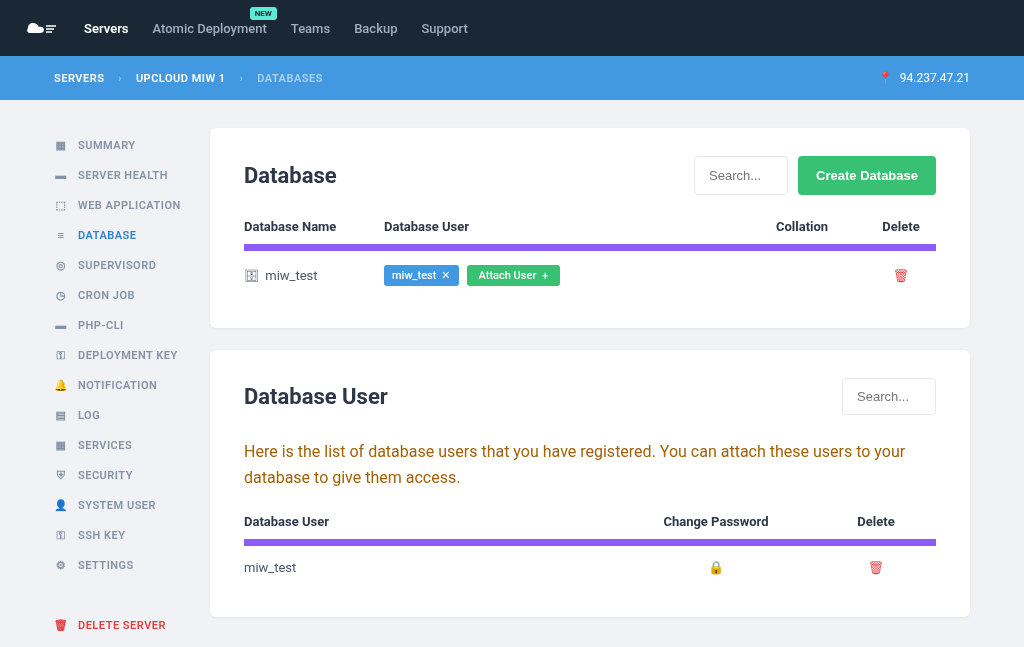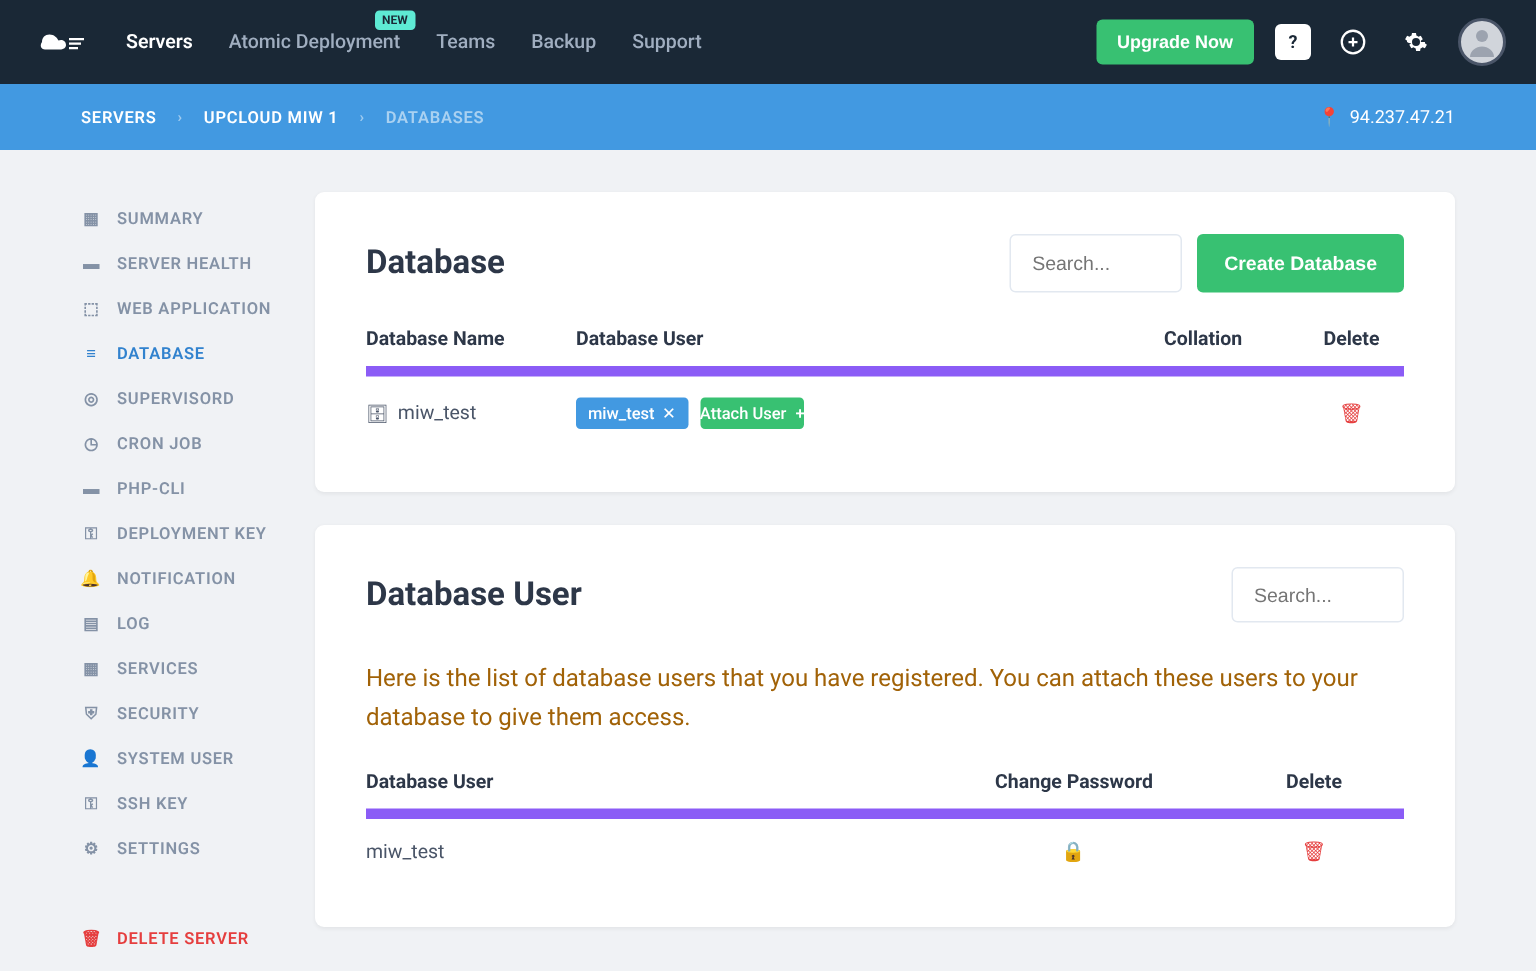--- a/index.html
+++ b/index.html
@@ -34,36 +34,36 @@
 .side-item { display: flex; align-items: center; gap: 10px; padding: 8px 0; font-size: 11px; font-weight: 600; letter-spacing: 0.5px; color: #8492a6; cursor: pointer; }
 .side-item.active { color: #3182ce; }
 .side-item.danger { color: #e53e3e; margin-top: 30px; }
 .side-icon { width: 14px; height: 14px; display: inline-flex; align-items: center; justify-content: center; flex-shrink: 0; }
 
 .main { flex: 1; padding: 28px 54px 20px 0; }
 .panel { background: #fff; border-radius: 6px; box-shadow: 0 1px 3px rgba(0,0,0,0.06); padding: 28px 34px; margin-bottom: 22px; }
 .panel-head { display: flex; justify-content: space-between; align-items: center; margin-bottom: 24px; }
 .panel-title { font-size: 22px; font-weight: 700; color: #2d3748; }
 .panel-actions { display: flex; gap: 10px; }
-.search { border: 1px solid #e2e8f0; border-radius: 4px; padding: 10px 14px; font-size: 13px; width: 115px; color: #a0aec0; }
+.search { border: 1px solid #e2e8f0; border-radius: 4px; padding: 10px 14px; font-size: 13px; width: 94px; color: #a0aec0; }
 .btn-primary { background: #38c172; color: #fff; border: none; padding: 12px 18px; border-radius: 4px; font-size: 13px; font-weight: 600; cursor: pointer; }
 .desc { font-size: 16px; color: #a16207; margin-bottom: 24px; line-height: 1.6; margin-top: 20px; }
 
 .table { width: 100%; }
 .thead { display: flex; border-bottom: 7px solid #8b5cf6; padding-bottom: 10px; font-size: 13px; font-weight: 700; color: #2d3748; }
 .trow { display: flex; padding: 14px 0; font-size: 13px; color: #4a5568; align-items: center; }
 .col-dbname { flex: 0 0 140px; display: flex; align-items: center; gap: 6px; }
 .col-dbuser { flex: 1; display: flex; gap: 8px; }
 .col-coll { flex: 0 0 90px; }
 .col-del { flex: 0 0 70px; text-align: center; }
 .col-u-user { flex: 1; }
 .col-u-pwd { flex: 0 0 200px; text-align: center; }
 .col-u-del { flex: 0 0 120px; text-align: center; }
 .tag-blue { background: #4299e1; color: #fff; padding: 4px 8px; border-radius: 3px; font-size: 11px; font-weight: 500; display: inline-flex; align-items: center; gap: 5px; }
-.tag-green { background: #38c172; color: #fff; padding: 4px 0; border-radius: 3px; font-size: 11px; font-weight: 500; cursor: pointer; display: inline-flex; align-items: center; gap: 6px; }
+.tag-green { background: #38c172; color: #fff; padding: 4px 12px; border-radius: 3px; font-size: 11px; font-weight: 500; cursor: pointer; display: inline-flex; align-items: center; gap: 6px; }
 .x-close { font-size: 11px; cursor: pointer; }
 .trash { color: #e53e3e; font-size: 13px; cursor: pointer; }
 .lock { color: #4299e1; font-size: 13px; cursor: pointer; }
 .db-icon { color: #4a5568; font-size: 12px; }
 </style>
 </head>
 <body>
 
 <div class="topnav">
   <div class="topnav-left">
@@ -77,41 +77,20 @@
       <span class="nav-link active">Servers</span>
       <span class="nav-link">
         <span class="nav-badge">NEW</span>
         <span>Atomic Deployment</span>
       </span>
       <span class="nav-link">Teams</span>
       <span class="nav-link">Backup</span>
       <span class="nav-link">Support</span>
     </div>
   </div>
-  <div class="topnav-right">
-    <button class="btn-upgrade">Upgrade Now</button>
-    <div class="notif-box">?</div>
-    <div class="icon-btn">
-        <svg width="18" height="18" viewBox="0 0 24 24" fill="none" stroke="#fff" stroke-width="2">
-          <circle cx="12" cy="12" r="10"></circle>
-          <path d="M12 8v8M8 12h8"></path>
-        </svg>
-      </div>
-    <div class="icon-btn">
-        <svg width="16" height="16" viewBox="0 0 24 24" fill="#fff">
-          <path d="M12 8a4 4 0 100 8 4 4 0 000-8zm9 4a7 7 0 01-.1 1.2l2 1.6-2 3.4-2.4-.9a7 7 0 01-2 1.2l-.4 2.5h-4l-.4-2.5a7 7 0 01-2-1.2l-2.4.9-2-3.4 2-1.6A7 7 0 013 12a7 7 0 01.1-1.2l-2-1.6 2-3.4 2.4.9a7 7 0 012-1.2L8 3h4l.4 2.5a7 7 0 012 1.2l2.4-.9 2 3.4-2 1.6c0 .4.1.8.1 1.2z"></path>
-        </svg>
-      </div>
-    <div class="avatar">
-        <svg width="24" height="24" viewBox="0 0 24 24" fill="#9ca3af">
-          <circle cx="12" cy="8" r="4"></circle>
-          <path d="M4 22c0-4 4-7 8-7s8 3 8 7z"></path>
-        </svg>
-      </div>
-  </div>
 </div>
 
 <div class="breadcrumb">
   <div class="bc-left">
     <span class="bc-item">SERVERS</span>
     <span class="bc-sep">›</span>
     <span class="bc-item">UPCLOUD MIW 1</span>
     <span class="bc-sep">›</span>
     <span class="bc-item dim">DATABASES</span>
   </div>

